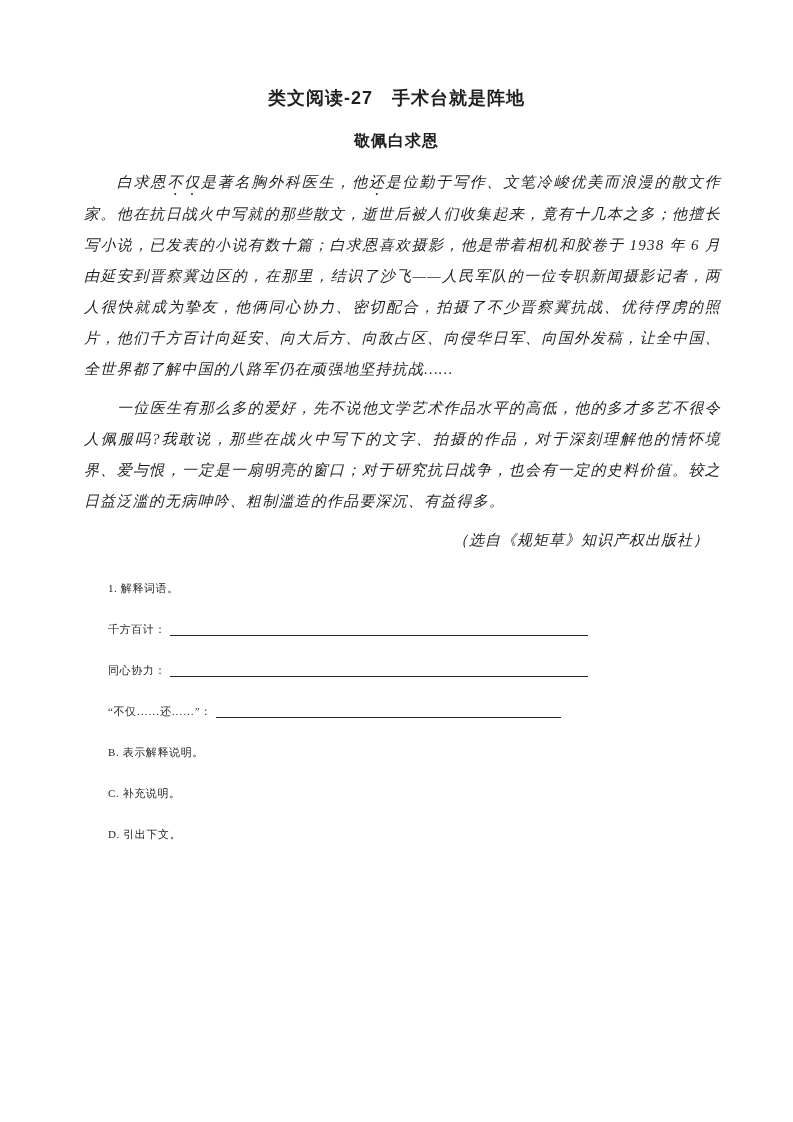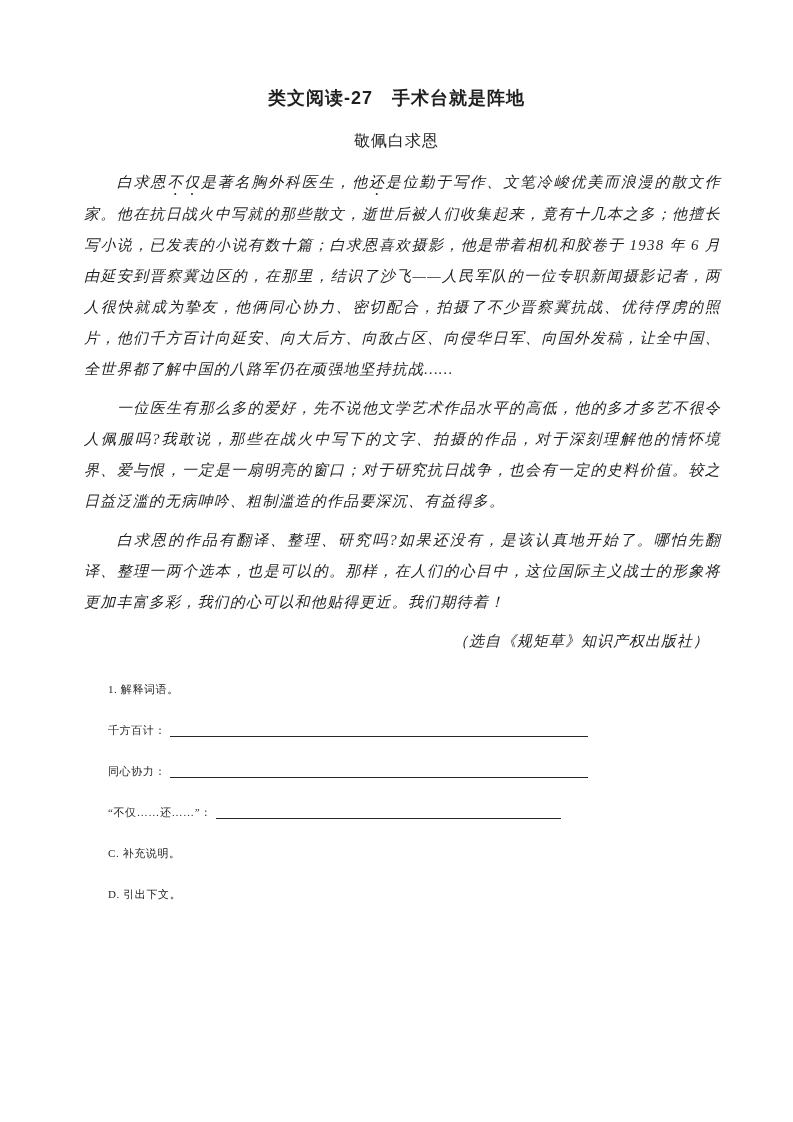--- a/index.html
+++ b/index.html
@@ -14,21 +14,21 @@
     margin:86px 0 0;
     text-align:center;
     font-family:"Liberation Sans",sans-serif;
     font-size:18px;font-weight:700;
     letter-spacing:1px;
   }
   .doc-subtitle{
     margin:21px 0 15px;
     text-align:center;
     font-family:"Liberation Sans",sans-serif;
-    font-size:16px;font-weight:400;
+    font-size:16px;font-weight:700;
     letter-spacing:1px;
   }
   .article{
     margin:0 64px 0 76px;
     font-size:15px;
     line-height:31px;
     text-align:justify;
     font-style:italic;
     letter-spacing:1.2px;
   }
@@ -67,21 +67,20 @@
 <body>
 
 <div class="page">
 
   <h1 class="doc-title">类文阅读-27　手术台就是阵地</h1>
   <h2 class="doc-subtitle">敬佩白求恩</h2>
 
   <div class="article">
     <p><span>白求恩</span><span class="em-dot">不仅</span><span>是著名胸外科医生，他</span><span class="em-dot">还</span><span>是位勤于写作、文笔冷峻优美而浪漫的散文作家。他在抗日战火中写就的那些散文，逝世后被人们收集起来，竟有十几本之多；他擅长写小说，已发表的小说有数十篇；白求恩喜欢摄影，他是带着相机和胶卷于 1938 年 6 月由延安到晋察冀边区的，在那里，结识了沙飞——人民军队的一位专职新闻摄影记者，两人很快就成为挚友，他俩同心协力、密切配合，拍摄了不少晋察冀抗战、优待俘虏的照片，他们千方百计向延安、向大后方、向敌占区、向侵华日军、向国外发稿，让全中国、全世界都了解中国的八路军仍在顽强地坚持抗战……</span></p>
     <p><span>一位医生有那么多的爱好，先不说他文学艺术作品水平的高低，他的多才多艺不很令人佩服吗?我敢说，那些在战火中写下的文字、拍摄的作品，对于深刻理解他的情怀境界、爱与恨，一定是一扇明亮的窗口；对于研究抗日战争，也会有一定的史料价值。较之日益泛滥的无病呻吟、粗制滥造的作品要深沉、有益得多。</span></p>
-    <p><span>白求恩的作品有翻译、整理、研究吗?如果还没有，是该认真地开始了。哪怕先翻译、整理一两个选本，也是可以的。那样，在人们的心目中，这位国际主义战士的形象将更加丰富多彩，我们的心可以和他贴得更近。我们期待着！</span></p>
   </div>
 
   <p class="attribution">（选自《规矩草》知识产权出版社）</p>
 
   <div class="questions">
 
     <p class="q-row">1. 解释词语。</p>
 
     <p class="q-row">
       <span>千方百计：</span><span class="blank blank-long"></span>
@@ -90,17 +89,18 @@
     <p class="q-row">
       <span>同心协力：</span><span class="blank blank-long"></span>
     </p>
 
 
     <p class="q-row">
       <span>“不仅……还……”：</span><span class="blank blank-mid"></span>
     </p>
 
 
+    <p class="q-row">B. 表示解释说明。</p>
     <p class="q-row">C. 补充说明。</p>
     <p class="q-row">D. 引出下文。</p>
 
   </div>
 </div>
 
 </body></html>

